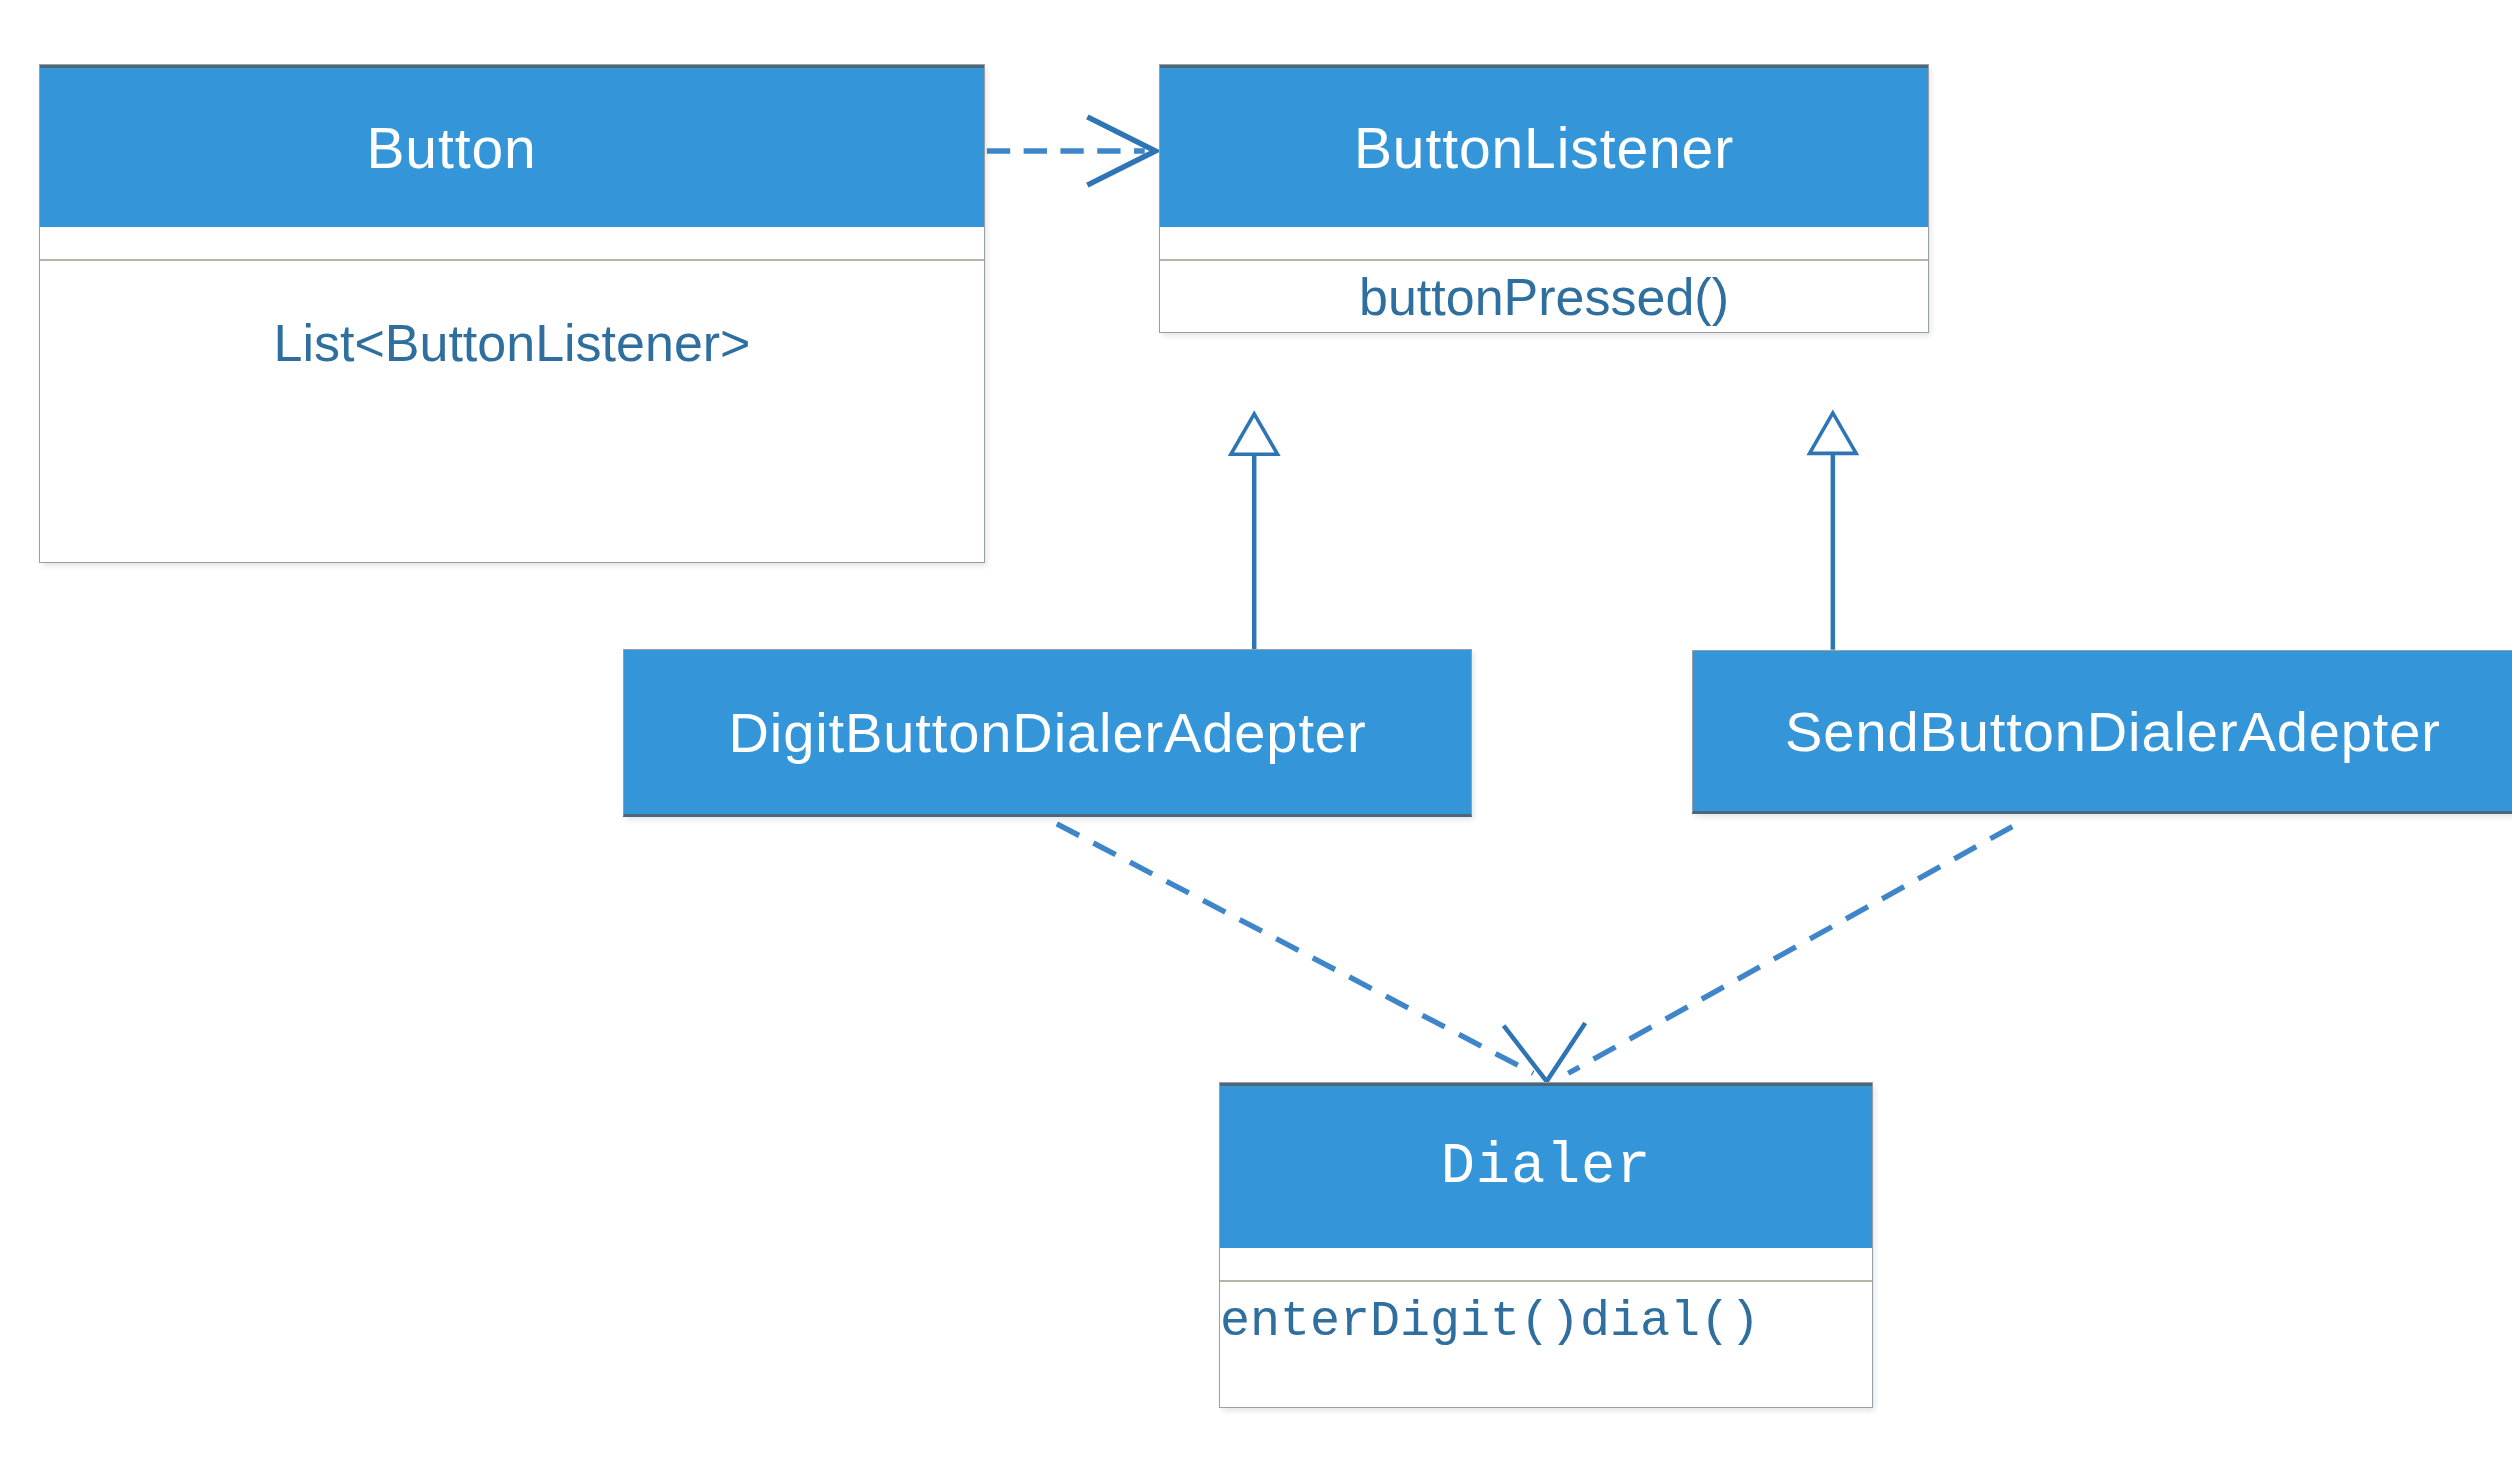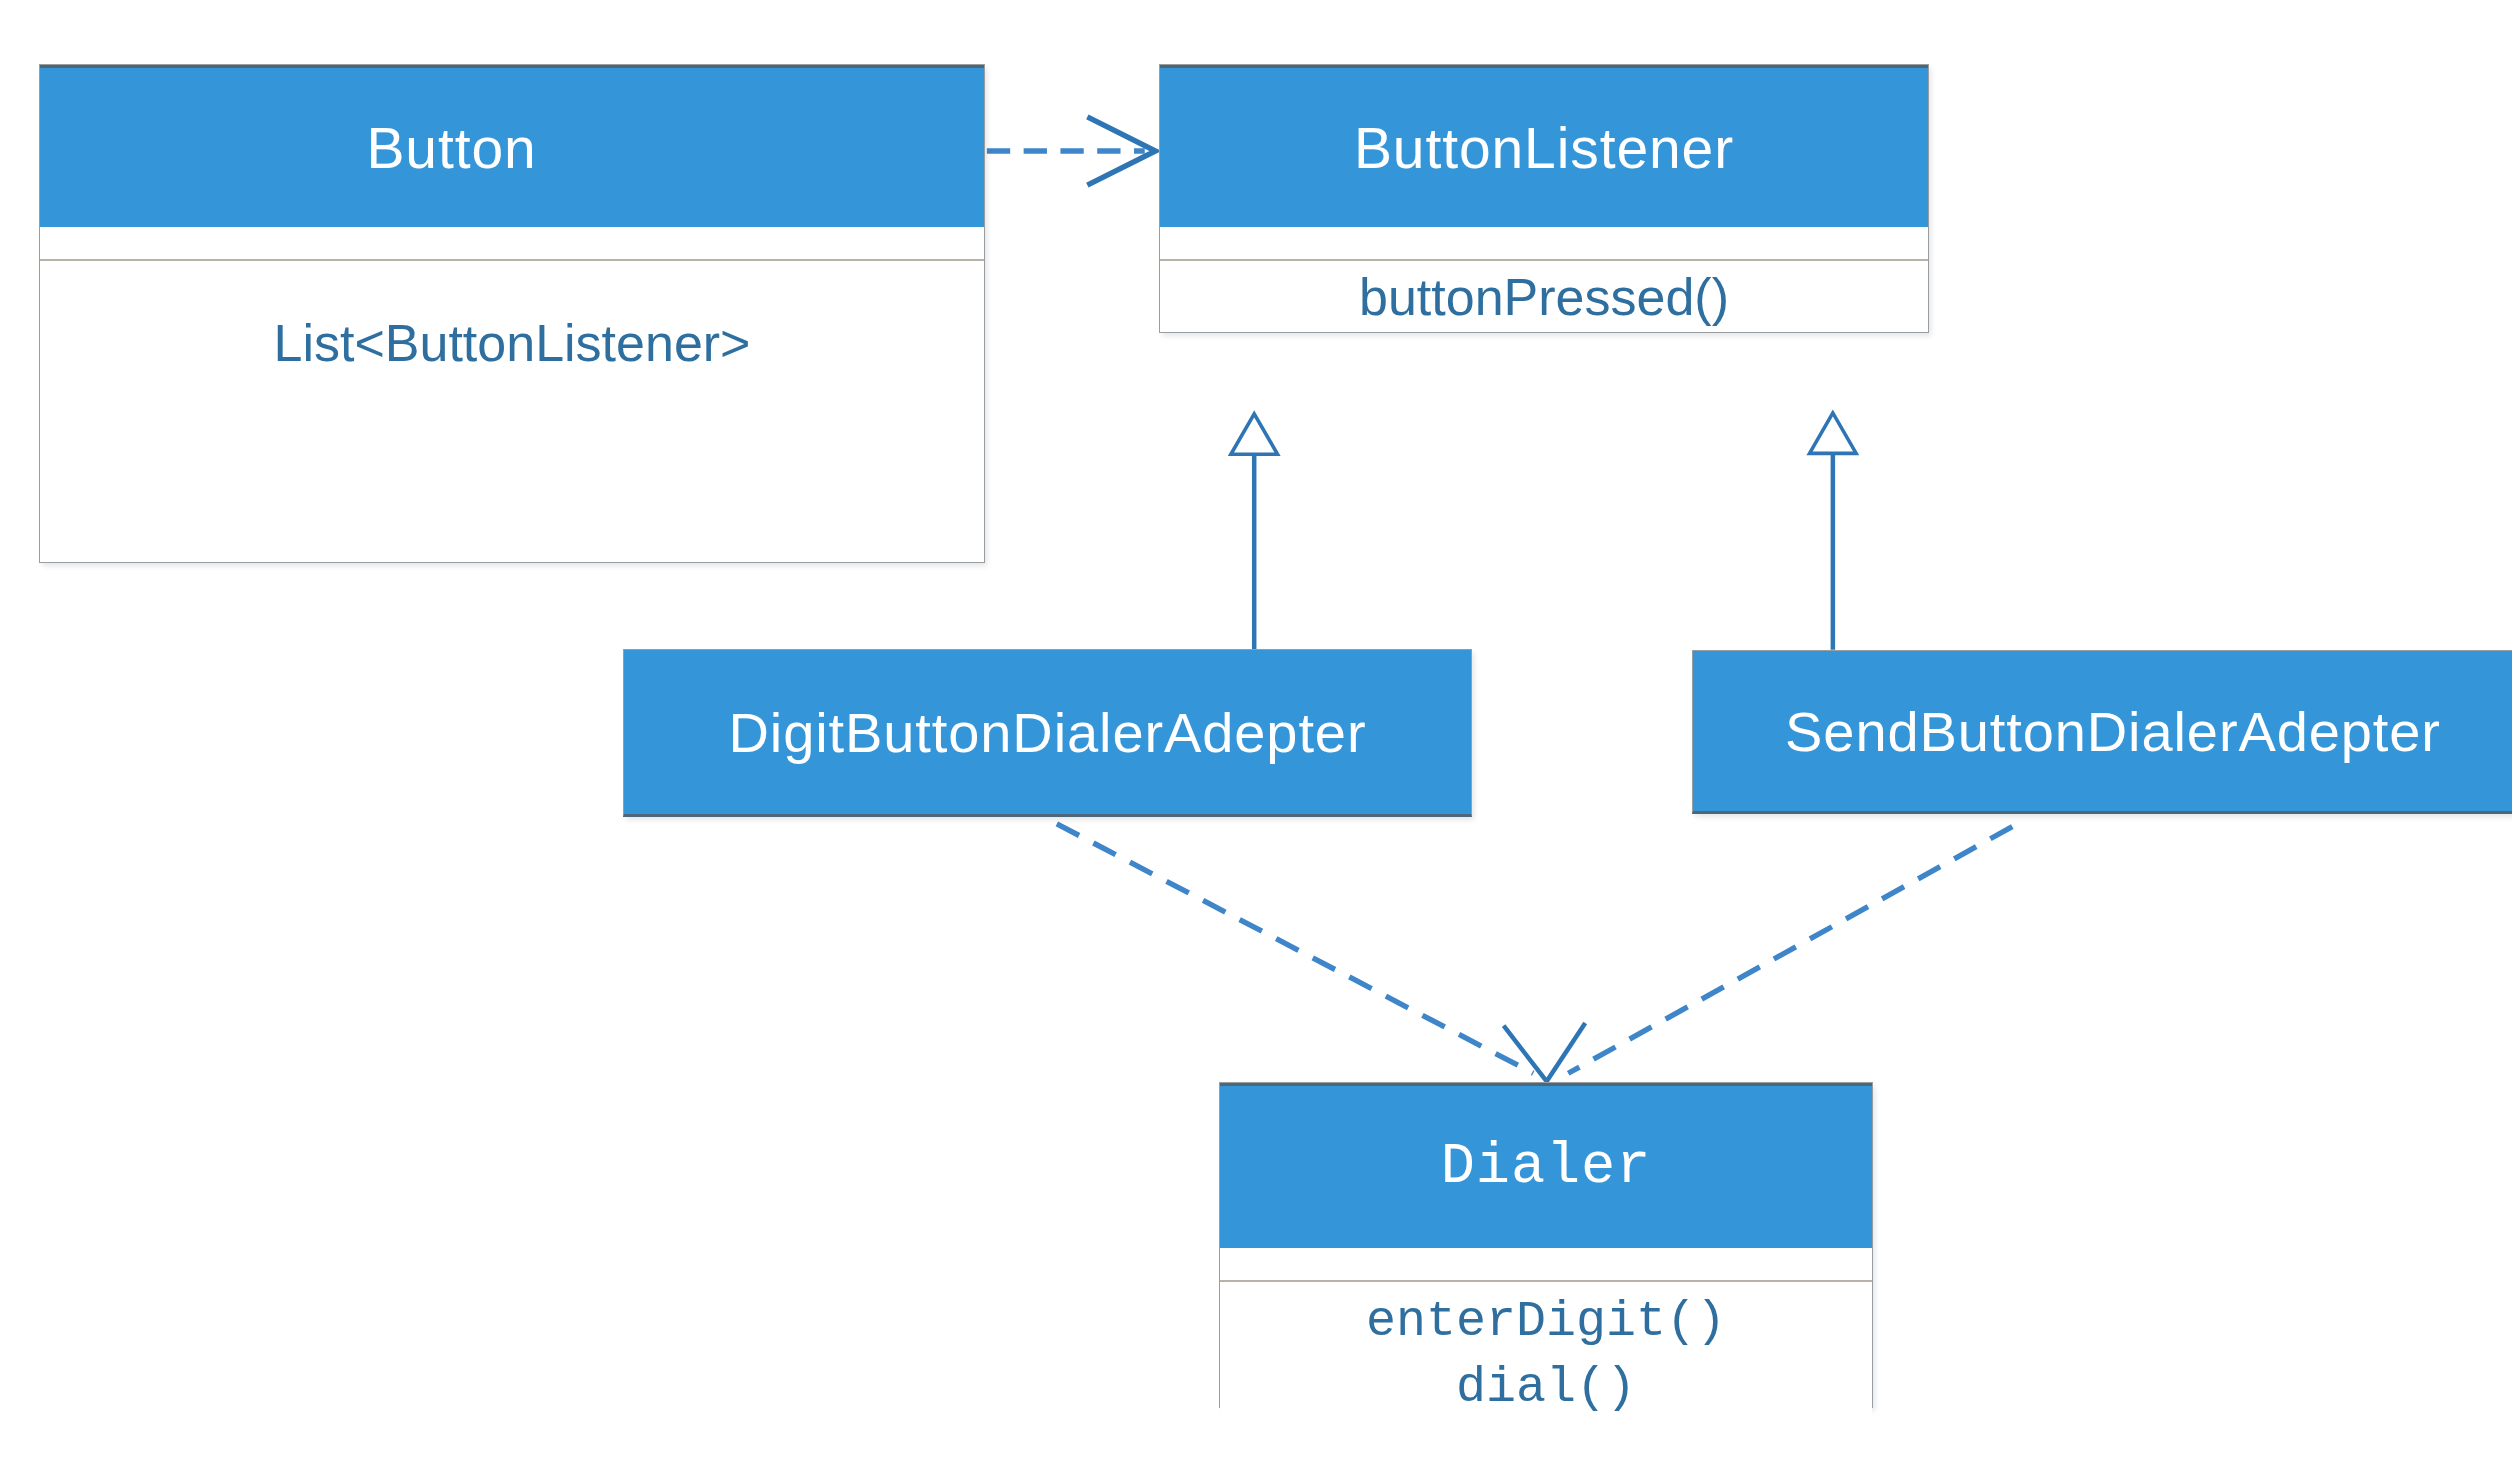--- a/index.html
+++ b/index.html
@@ -58,22 +58,22 @@
     display: flex;
     font-size: 56px;
     letter-spacing: 0.9px;
     border-bottom: 3.6px solid #4c6778;
   }
   .methods-col {
     box-sizing: border-box;
     background: #ffffff;
     color: #2f6f9f;
     display: flex;
-    flex-direction: column;
-    align-items: center;
+    flex-direction: row;
+    align-items: flex-start;
     justify-content: flex-start;
     padding-top: 7.2px;
     font-size: 50px;
     flex: 1 1 auto;
   }
   .methods-col .m-line { line-height: 66px; }
   .pad-right-button { padding-right: 121px; }
 </style>
 </head>
 <body>

